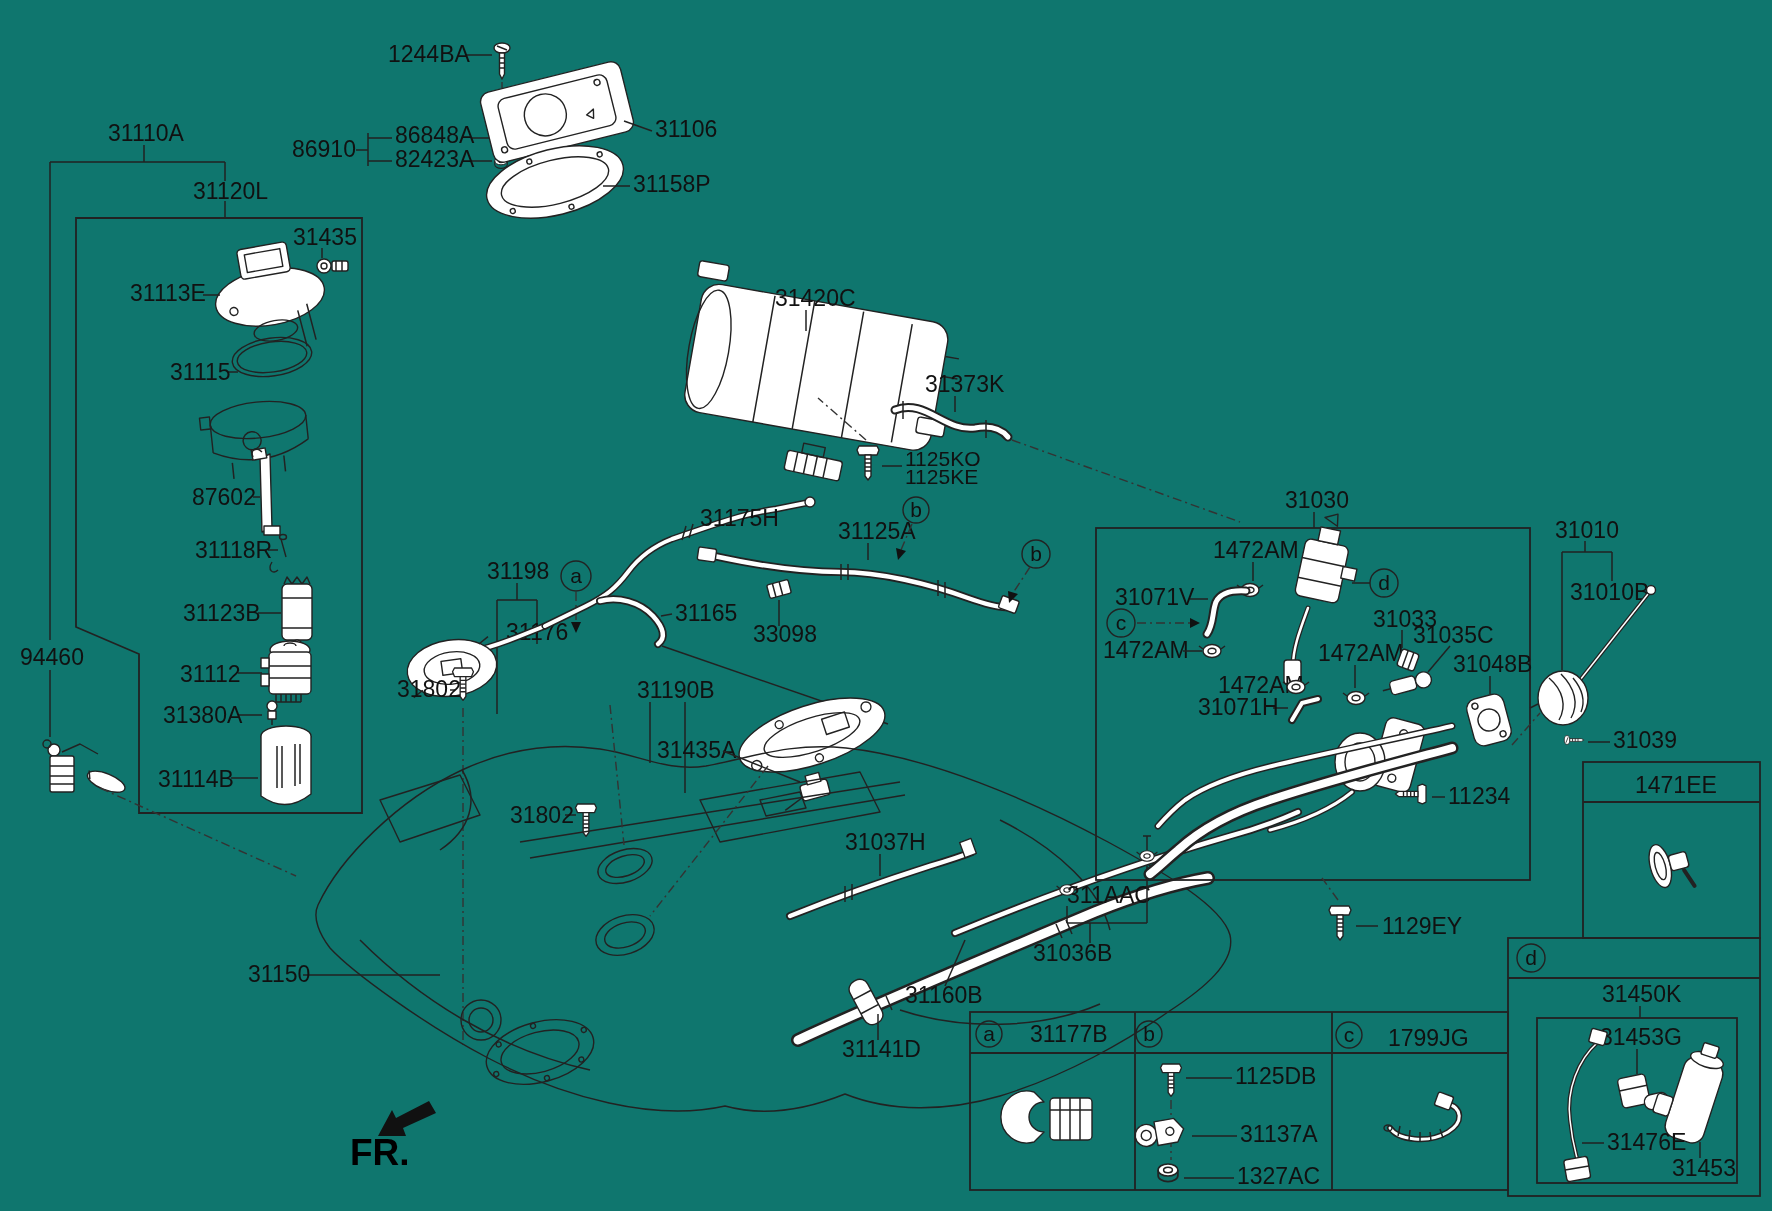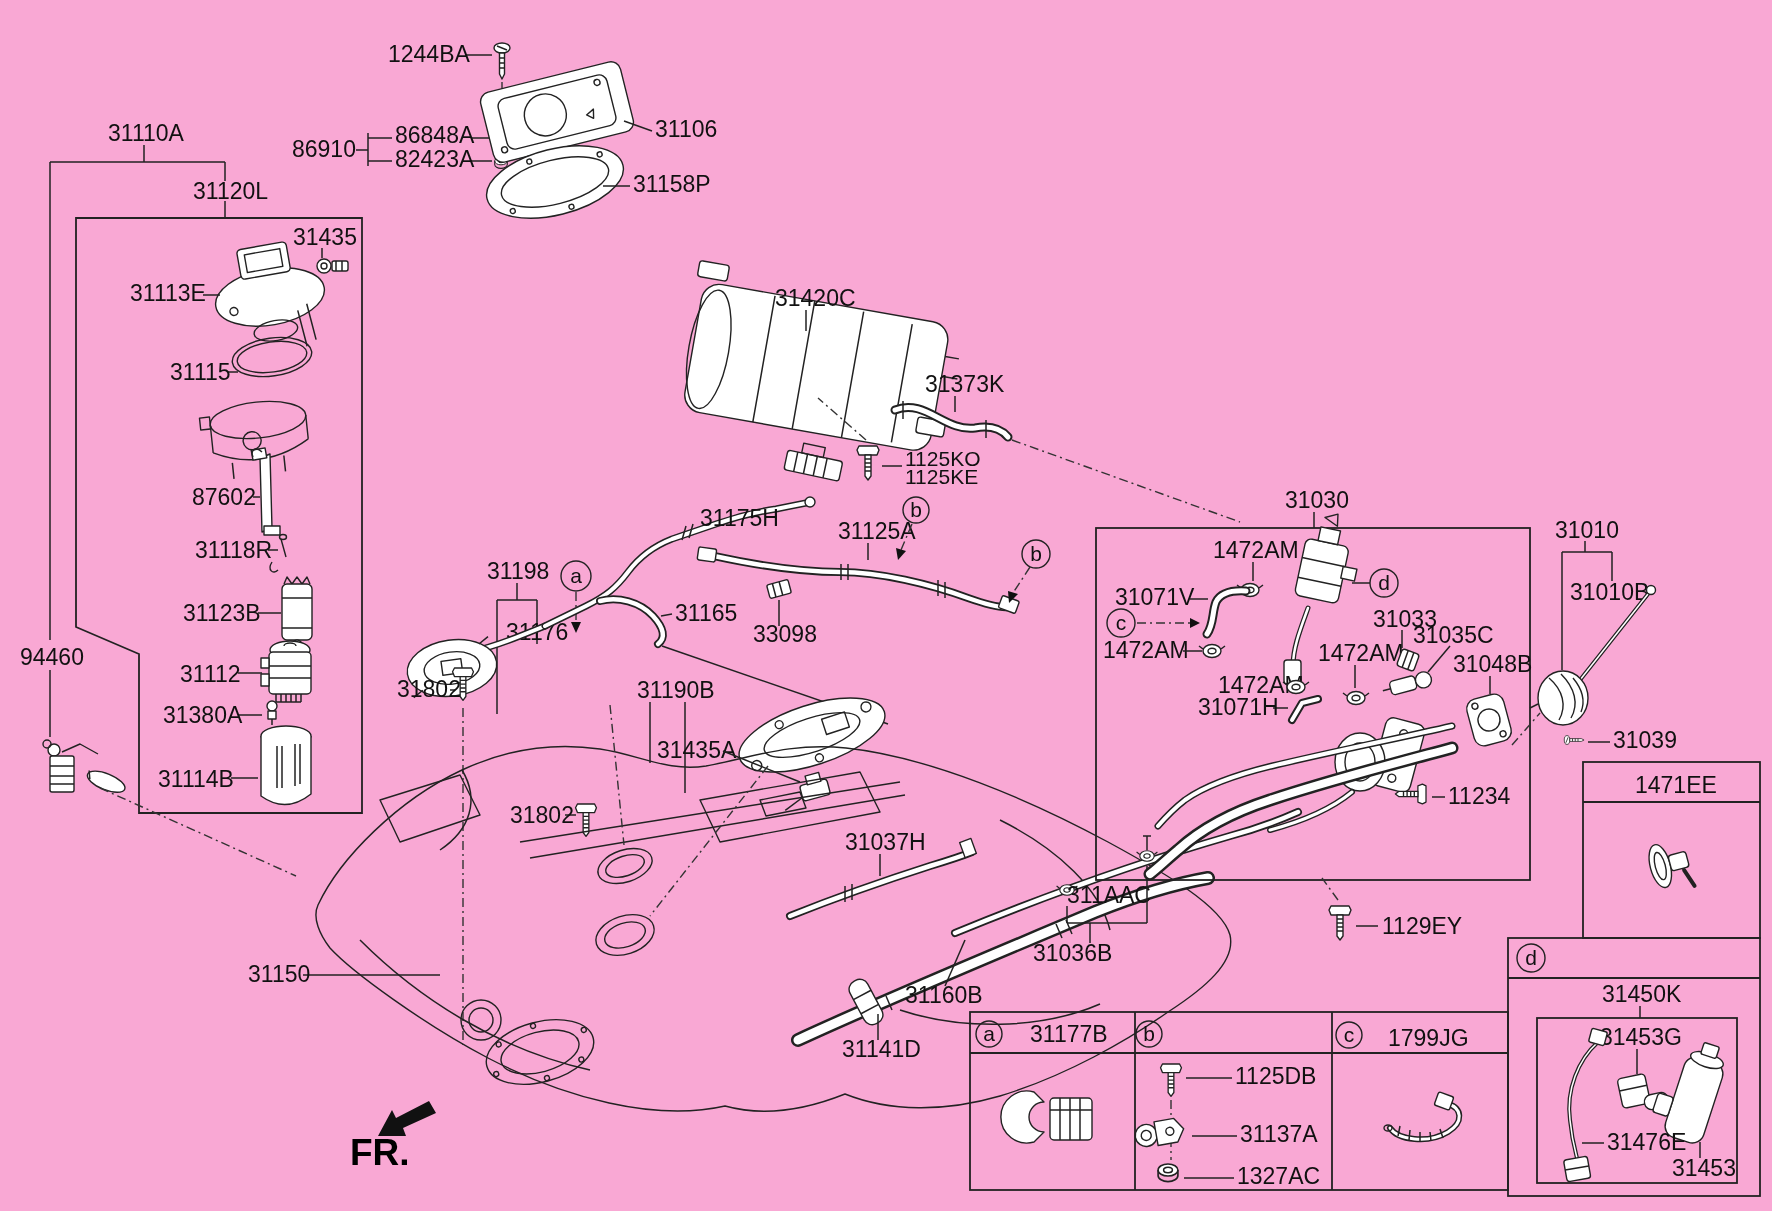--- a/index.html
+++ b/index.html
@@ -1,16 +1,16 @@
 <!DOCTYPE html>
 <html><head>
 <meta charset="utf-8">
 <style>
   html,body{margin:0;padding:0;background:#fff;}
-  .canvas{position:relative;width:1772px;height:1211px;background:#f9a8d4;overflow:hidden;
+  .canvas{position:relative;width:1772px;height:1211px;background:#0f766e;overflow:hidden;
           font-family:"Liberation Sans", sans-serif;}
   svg{position:absolute;left:0;top:0;}
   .lbl{font-family:"Liberation Sans", sans-serif;font-size:23px;fill:#111;}
   .lbl-sm{font-family:"Liberation Sans", sans-serif;font-size:21px;fill:#111;}
   .circ-letter{font-family:"Liberation Sans", sans-serif;font-size:21px;fill:#111;text-anchor:middle;}
   .fr{font-family:"Liberation Sans", sans-serif;font-size:37px;font-weight:bold;fill:#000;}
   .ln{stroke:#222;stroke-width:1.5;fill:none;}
   .bx{stroke:#222;stroke-width:1.8;fill:none;}
   .dd{stroke:#333;stroke-width:1.4;fill:none;stroke-dasharray:9 4 2 4;}
   .po{stroke:#222;fill:none;stroke-linecap:round;stroke-linejoin:round;}

